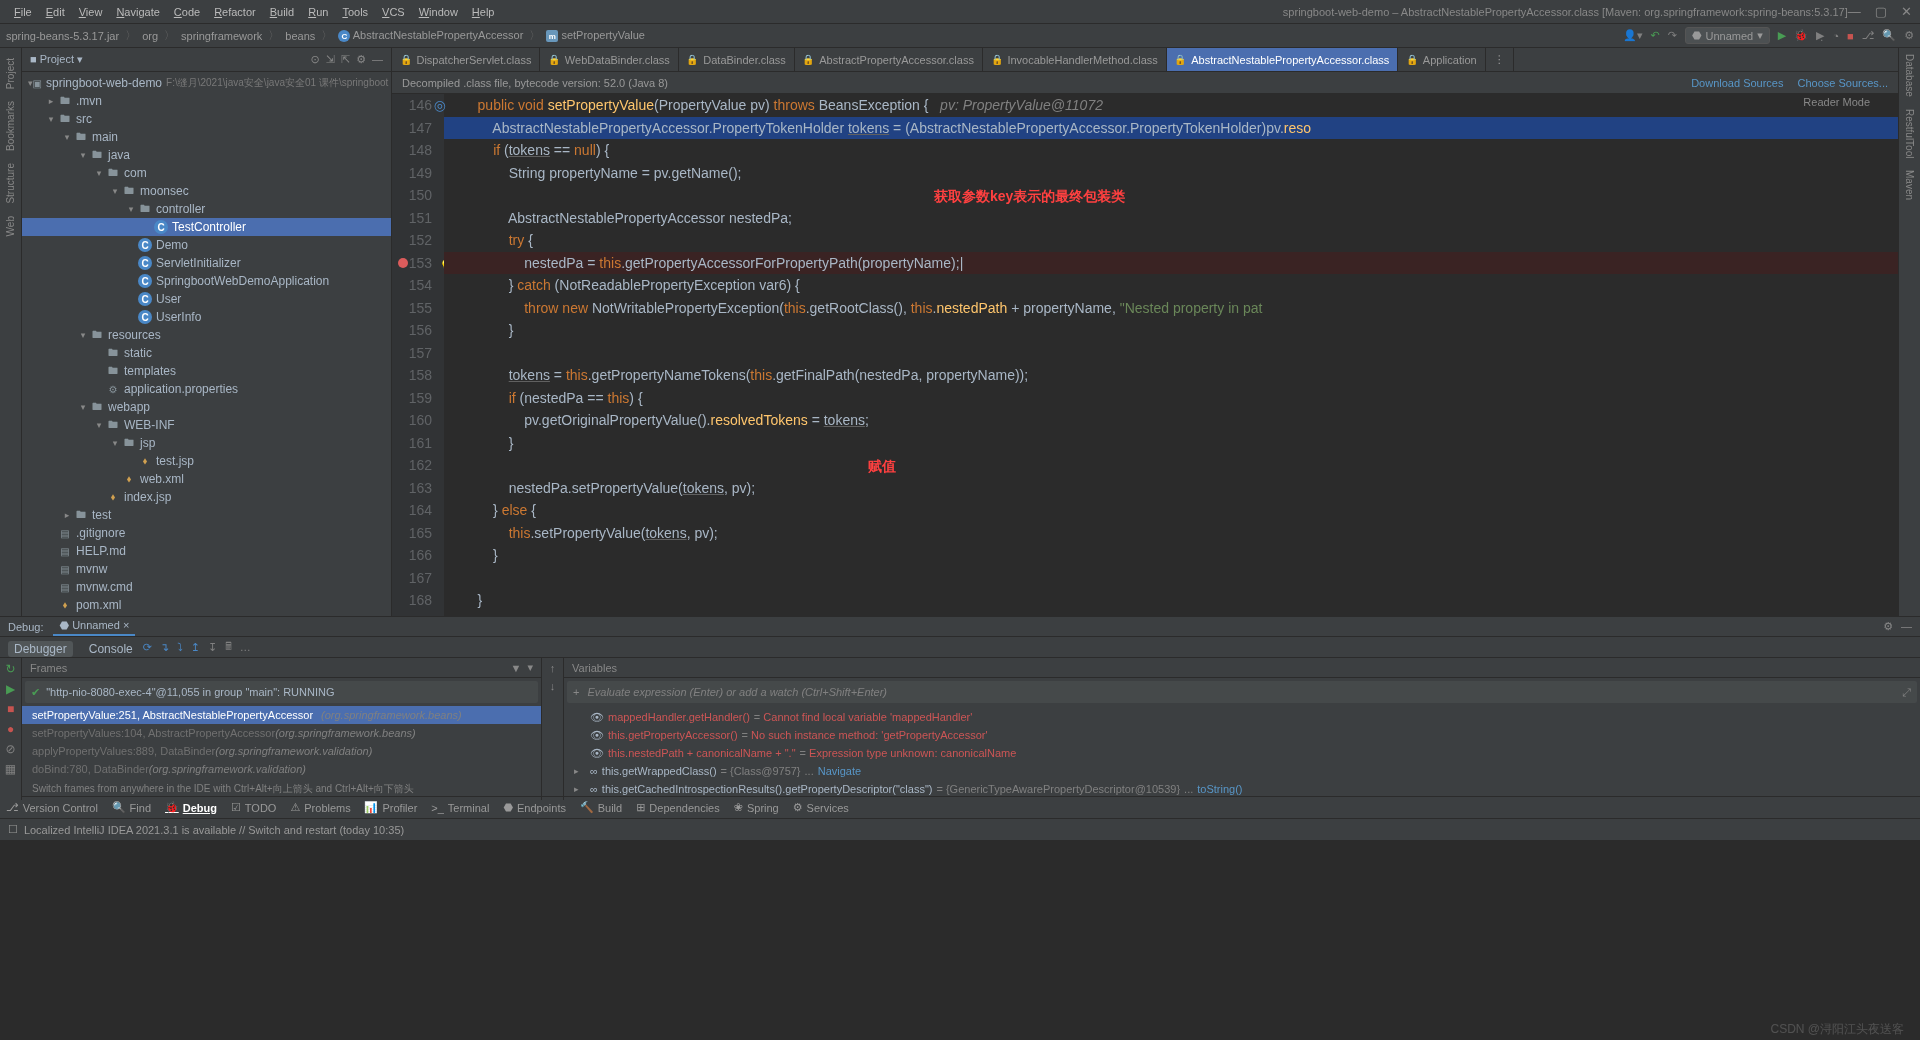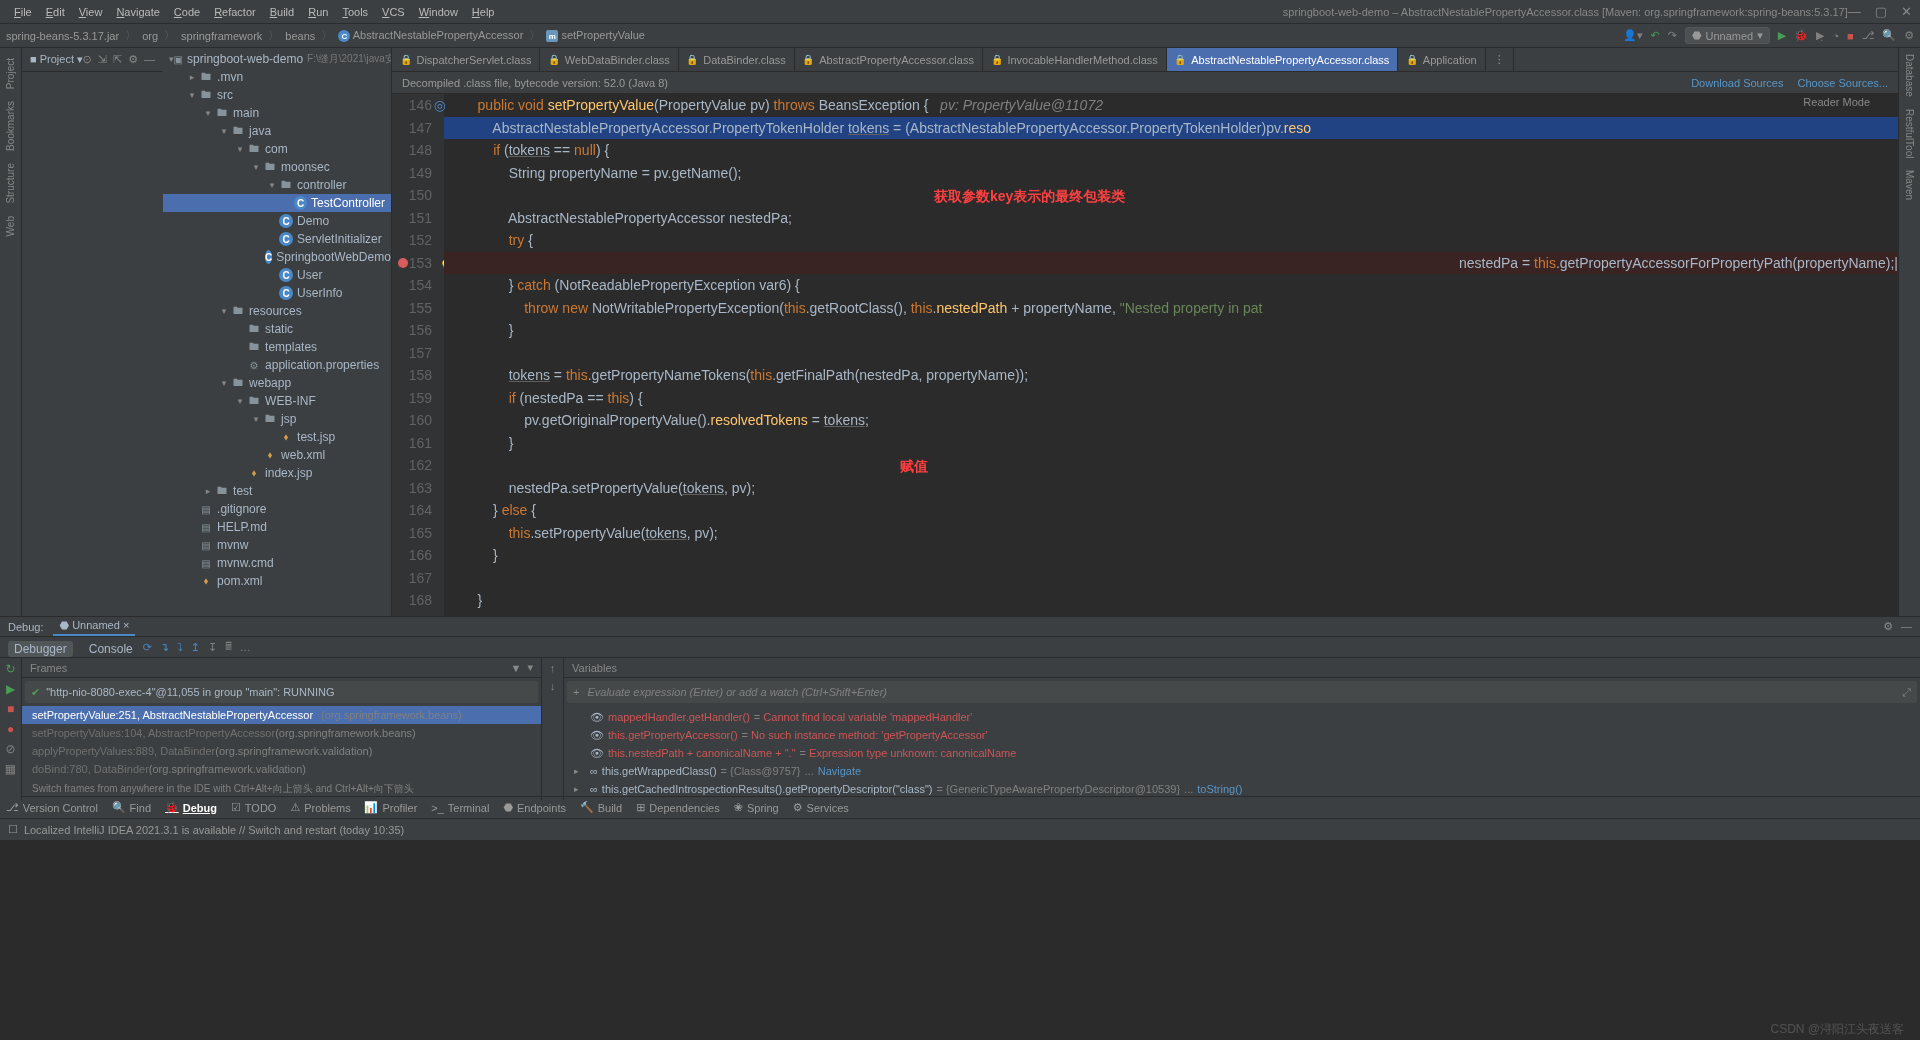--- a/index.html
+++ b/index.html
@@ -14,21 +14,21 @@
 .navbar .sep { color: #666; margin: 0 2px; }
 .navbar .right { margin-left: auto; display: flex; align-items: center; gap: 8px; }
 .navbar .dd { background: #4c5052; border: 1px solid #555; padding: 1px 6px; border-radius: 3px; display: flex; align-items: center; gap: 4px; }
 .icon-c { width: 12px; height: 12px; border-radius: 50%; background: #4a88c7; display: inline-flex; align-items: center; justify-content: center; font-size: 8px; font-weight: bold; color: #fff; }
 .icon-m { width: 12px; height: 12px; border-radius: 2px; background: #6897bb; display: inline-flex; align-items: center; justify-content: center; font-size: 8px; font-weight: bold; color: #fff; }
 .main { display: flex; height: 568px; }
 .sidebar-l { width: 22px; background: #3c3f41; border-right: 1px solid #2b2b2b; display: flex; flex-direction: column; align-items: center; padding-top: 4px; color: #888; }
 .sidebar-l .vtext { writing-mode: vertical-rl; transform: rotate(180deg); font-size: 10px; padding: 6px 0; cursor: pointer; }
 .sidebar-r { width: 22px; background: #3c3f41; border-left: 1px solid #2b2b2b; display: flex; flex-direction: column; align-items: center; color: #888; }
 .sidebar-r .vtext { writing-mode: vertical-rl; font-size: 10px; padding: 6px 0; cursor: pointer; }
-.projpanel { width: 370px; background: #3c3f41; border-right: 1px solid #2b2b2b; display: flex; flex-direction: row; }
+.projpanel { width: 370px; background: #3c3f41; border-right: 1px solid #2b2b2b; display: flex; flex-direction: column; }
 .projpanel .hdr { height: 24px; display: flex; align-items: center; padding: 0 8px; border-bottom: 1px solid #2b2b2b; font-size: 11px; }
 .projpanel .hdr .act { margin-left: auto; display: flex; gap: 6px; color: #888; }
 .tree { flex: 1; overflow: auto; padding: 2px 0; font-size: 12px; }
 .tree-row { display: flex; align-items: center; height: 18px; padding-right: 6px; white-space: nowrap; cursor: pointer; }
 .tree-row.sel { background: #4b6eaf; color: #fff; }
 .tree-row .tw { width: 14px; text-align: center; color: #888; font-size: 9px; }
 .tree-row .ico { width: 14px; height: 14px; margin-right: 4px; display: inline-flex; align-items: center; justify-content: center; font-size: 10px; }
 .tree-row .dim { color: #787878; font-size: 10px; margin-left: 4px; text-align: center; }
 .ico-folder { color: #87939a; }
 .ico-java { background: #4a88c7; border-radius: 50%; color: #fff; font-size: 8px; font-weight: bold; width: 12px; height: 12px; }
@@ -42,21 +42,21 @@
 .infoline .link { color: #5896c7; margin-left: 14px; cursor: pointer; }
 .infoline .right { margin-left: auto; }
 .code { flex: 1; display: flex; font-family: "JetBrains Mono", Consolas, monospace; font-size: 14px; overflow: hidden; position: relative; }
 .gutter { width: 52px; background: #313335; text-align: right; padding-right: 12px; color: #606366; user-select: none; position: relative; }
 .gutter .ln { height: 22.5px; line-height: 22.5px; position: relative; }
 .gutter .bp { position: absolute; left: 6px; top: 6px; width: 10px; height: 10px; border-radius: 50%; background: #db5c5c; }
 .gutter .bulb { position: absolute; right: -22px; top: 3px; color: #e9a84b; font-size: 12px; }
 .codetext { flex: 1; padding-left: 18px; position: relative; }
 .codetext .cl { height: 22.5px; line-height: 22.5px; white-space: pre; }
 .codetext .hl-line { background: #214283; margin-left: -18px; padding-left: 18px; }
-.codetext .bp-line { background: #3a2323; margin-left: -18px; padding-left: 18px; text-align: right; }
+.codetext .bp-line { background: #3a2323; margin-left: -18px; padding-left: 18px; }
 .kw { color: #cc7832; }
 .fn { color: #ffc66d; }
 .str { color: #6a8759; }
 .cm { color: #808080; font-style: italic; }
 .un { text-decoration: underline; text-decoration-color: #606060; }
 .anno { color: #ff4040; font-weight: bold; position: absolute; }
 .reader { position: absolute; right: 28px; top: 2px; color: #888; font-size: 11px; }
 .debugpanel { height: 180px; background: #3c3f41; border-top: 1px solid #2b2b2b; display: flex; flex-direction: column; font-size: 11px; }
 .debugpanel .dhdr { height: 24px; display: flex; align-items: center; padding: 0 8px; gap: 10px; border-bottom: 1px solid #2b2b2b; }
 .debugpanel .dhdr .dtab { padding: 2px 6px; cursor: pointer; }
@@ -66,21 +66,21 @@
 .debugbody { flex: 1; display: flex; }
 .dbgctrl { width: 22px; background: #3c3f41; border-right: 1px solid #2b2b2b; display: flex; flex-direction: column; align-items: center; gap: 6px; padding-top: 4px; }
 .dbgctrl span { font-size: 12px; cursor: pointer; }
 .frames { width: 520px; border-right: 1px solid #2b2b2b; display: flex; flex-direction: column; }
 .frames .fhdr { height: 20px; padding: 0 8px; display: flex; align-items: center; color: #888; border-bottom: 1px solid #2b2b2b; }
 .frames .fsel { height: 22px; background: #45494a; margin: 3px; display: flex; align-items: center; padding: 0 6px; border-radius: 2px; }
 .frames .fsel .chk { color: #499c54; margin-right: 6px; }
 .frames .flist { flex: 1; overflow: auto; }
 .frames .frow { height: 18px; padding: 0 10px; display: flex; align-items: center; white-space: nowrap; overflow: hidden; }
 .frames .frow.sel { background: #4b6eaf; color: #fff; gap: 8px; }
-.frames .frow .dim { color: #808080; }
+.frames .frow .dim { color: #808080; font-style: italic; }
 .frames .frow.faded { color: #707070; }
 .frames .tip { padding: 4px 10px; color: #808080; font-size: 10px; }
 .vars { flex: 1; display: flex; flex-direction: column; }
 .vars .vhdr { height: 20px; padding: 0 8px; display: flex; align-items: center; color: #888; border-bottom: 1px solid #2b2b2b; }
 .vars .veval { height: 22px; margin: 3px; background: #45494a; display: flex; align-items: center; padding: 0 6px; color: #808080; font-style: italic; border-radius: 2px; }
 .vars .veval .plus { color: #888; margin-right: 8px; font-style: normal; }
 .vars .vlist { flex: 1; overflow: auto; padding: 2px 0; }
 .vars .vrow { height: 18px; padding: 0 10px; display: flex; align-items: center; gap: 4px; white-space: nowrap; }
 .vars .vrow .tw { color: #888; width: 12px; font-size: 9px; }
 .vars .vrow .werr { color: #cc5555; }
@@ -411,21 +411,21 @@
           <div class="cl">                pv.getOriginalPropertyValue().<span class="fn">resolvedTokens</span> = <span class="un">tokens</span>;</div>
           <div class="cl">            }</div>
           <div class="cl"></div>
           <div class="cl">            nestedPa.setPropertyValue(<span class="un">tokens</span>, pv);</div>
           <div class="cl">        } <span class="kw">else</span> {</div>
           <div class="cl">            <span class="kw">this</span>.setPropertyValue(<span class="un">tokens</span>, pv);</div>
           <div class="cl">        }</div>
           <div class="cl"></div>
           <div class="cl">    }</div>
           <div class="anno" style="left: 490px; top: 94px;">获取参数key表示的最终包装类</div>
-          <div class="anno" style="left: 456px; top: 364px;">赋值</div>
+          <div class="anno" style="left: 424px; top: 364px;">赋值</div>
         </div>
     </div>
   </div>
 
   <div class="sidebar-r" id="rtools">
       <div class="vtext">Database</div>
       <div class="vtext">RestfulTool</div>
       <div class="vtext">Maven</div>
     </div>
 </div>

